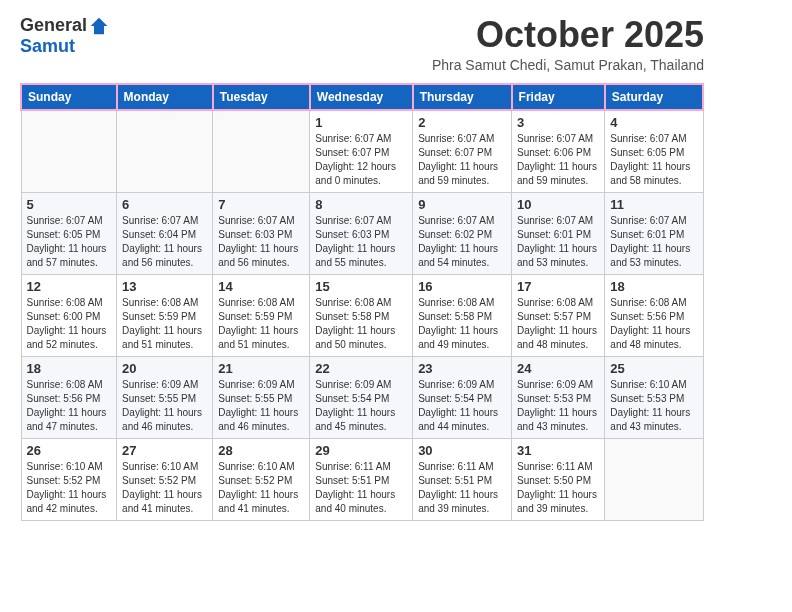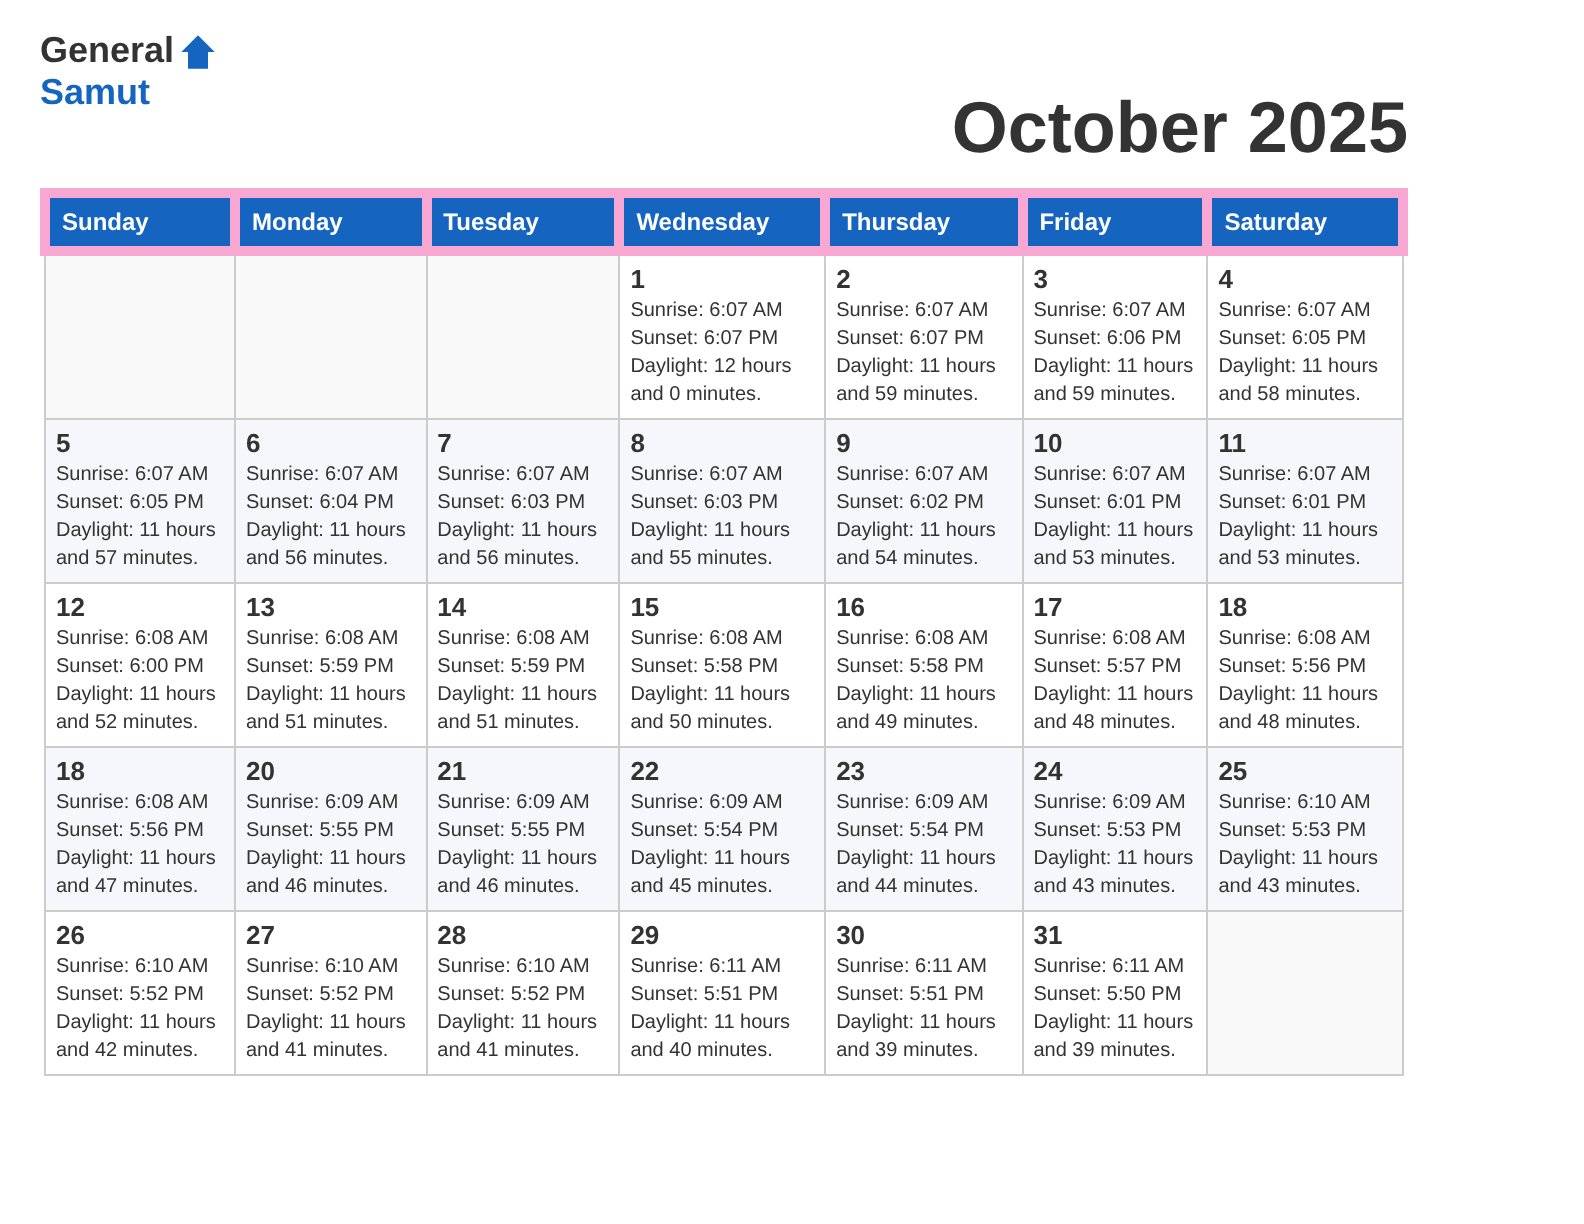--- a/index.html
+++ b/index.html
@@ -7,33 +7,33 @@
     
     .page { width: 724px; min-height: 612px; padding: 15px 20px 6px 20px; }
     
     .header { display: flex; align-items: flex-start; margin-bottom: 10px; }
     .logo { display: flex; flex-direction: column; margin-right: auto; }
     .logo-text { display: flex; align-items: center; }
     .logo-general { font-size: 18px; font-weight: bold; color: #333; }
     .logo-blue { font-size: 18px; font-weight: bold; color: #1565c0; }
     .logo-icon { width: 20px; height: 20px; margin-left: 2px; }
     
-    .title-block { text-align: right; margin-top: 29px; }
+    .title-block { text-align: right; }
     .month-title { font-size: 36px; font-weight: bold; color: #333; line-height: 1.1; }
     .subtitle { font-size: 14px; color: #555; margin-top: 2px; }
     
     .calendar { width: 100%; border-collapse: collapse; }
     .calendar th {
       background-color: #1565c0;
       color: #fff;
       text-align: left;
       padding: 5px 6px;
       font-size: 12px;
       font-weight: bold;
-      border: 5px solid #f9a8d4;
+      border: 2px solid #f9a8d4;
     }
     .calendar td {
       border: 1px solid #ccc;
       vertical-align: top;
       padding: 4px 5px;
       width: 113px;
       min-height: 80px;
       font-size: 10px;
       color: #333;
       background: #fff;
@@ -55,20 +55,21 @@
         <svg class="logo-icon" viewBox="0 0 24 24">
           <polygon points="12,2 22,12 18,12 18,22 6,22 6,12 2,12" fill="#1565c0"></polygon>
         </svg>
       </div>
       <div>
         <span class="logo-blue">Samut</span>
       </div>
     </div>
     <div class="title-block">
       <div class="month-title">October 2025</div>
+      <div class="subtitle">Phra Samut Chedi, Samut Prakan, Thailand</div>
     </div>
   </div>
 
   <table class="calendar">
     <thead>
       <tr>
       <th>Sunday</th>
           <th>Monday</th>
           <th>Tuesday</th>
           <th>Wednesday</th>

